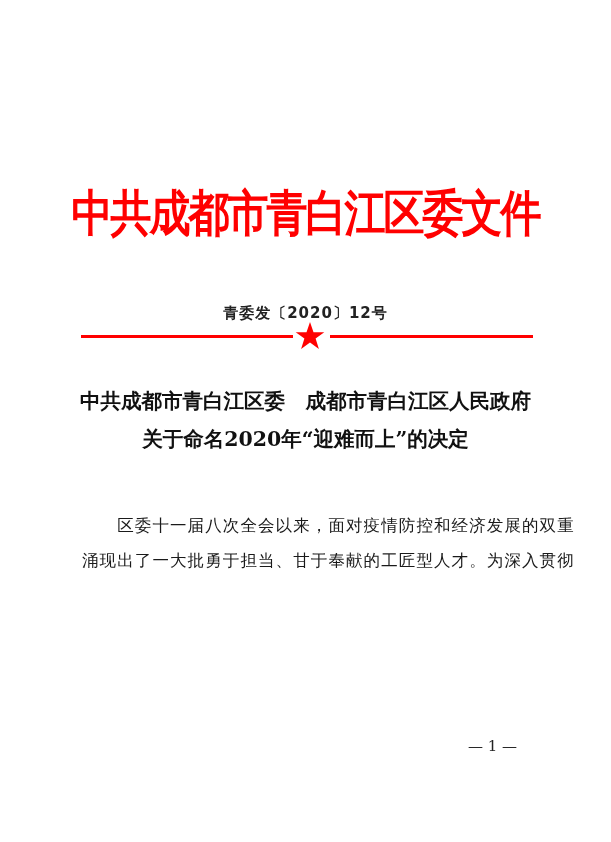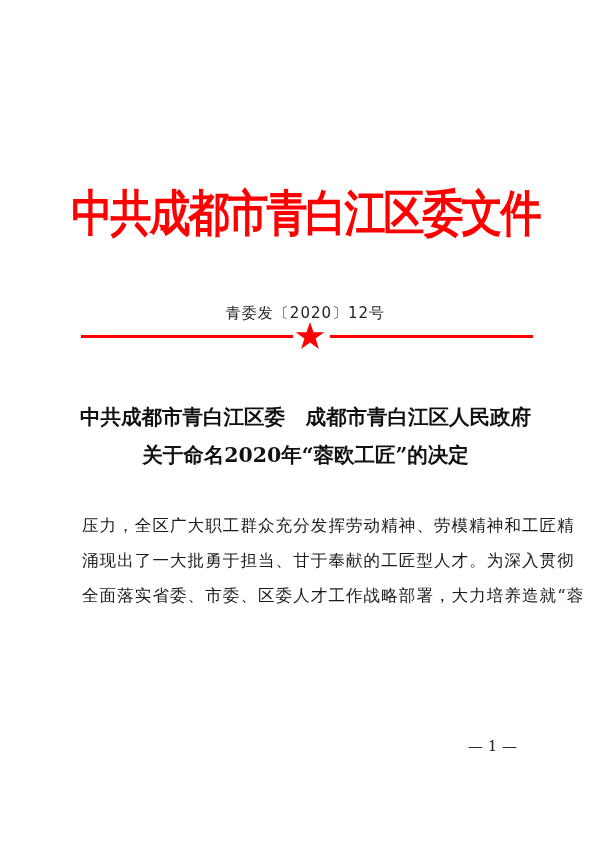--- a/index.html
+++ b/index.html
@@ -5,28 +5,28 @@
     html, body { margin: 0; padding: 0; background: #ffffff; }
     body { width: 611px; height: 842px; position: relative; overflow: hidden;
            font-family: "DejaVu Serif", "Liberation Serif", serif; color: #1a1a1a; }
     .header-title {
       position: absolute; left: 0; width: 611px; top: 181px; text-align: center;
       color: #ff0000; font-family: "DejaVu Serif", serif; font-weight: bold;
       font-size: 41px; letter-spacing: -2px; transform: scaleY(1.2); transform-origin: center top;
     }
     .doc-number {
       position: absolute; left: 0; width: 611px; top: 304px; text-align: center;
-      font-size: 15px; letter-spacing: 1px; color: #222; font-family: "DejaVu Sans", sans-serif;
+      font-size: 15px; letter-spacing: 1px; color: #222; font-family: "DejaVu Sans", sans-serif; font-weight: bold;
     }
     .rule { position: absolute; top: 335px; height: 3px; background: #ff0000; }
     .rule.left { left: 81px; width: 212px; }
     .rule.right { left: 330px; width: 203px; }
     .star { position: absolute; left: 295px; top: 322px; width: 30px; height: 28px; }
     .main-title {
-      position: absolute; left: 0; width: 611px; top: 398px; text-align: center;
+      position: absolute; left: 0; width: 611px; top: 382px; text-align: center;
       font-weight: bold; font-size: 20.5px; line-height: 38px; color: #111;
     }
     .body-text {
       position: absolute; left: 82px; width: 450px; top: 508px;
       font-size: 16.5px; line-height: 35px; color: #1a1a1a; letter-spacing: 1.1px;
       font-family: "DejaVu Serif", serif;
     }
     .body-line { white-space: nowrap; text-align: justify; text-align-last: justify; display: block; }
     .page-number {
       position: absolute; left: 468px; top: 737px; font-size: 15px; color: #222;
@@ -40,22 +40,21 @@
 <div class="doc-number">青委发〔2020〕12号</div>
 
 <div class="rule left"></div>
 <svg class="star" viewBox="0 0 30 28">
   <polygon points="15,0 18.5,10.2 29.3,10.2 20.6,16.6 23.9,27 15,20.6 6.1,27 9.4,16.6 0.7,10.2 11.5,10.2" fill="#ff0000"></polygon>
 </svg>
 <div class="rule right"></div>
 
 <div class="main-title">
   <div>中共成都市青白江区委　成都市青白江区人民政府</div>
-  <div>关于命名2020年“蓉欧工匠”的决定</div>
+  <div>关于命名2020年“迎难而上”的决定</div>
 </div>
 
 <div class="body-text">
-  <span class="body-line">压力，全区广大职工群众充分发挥劳动精神、劳模精神和工匠精</span>
+  <span class="body-line">　　区委十一届八次全会以来，面对疫情防控和经济发展的双重</span>
   <span class="body-line">涌现出了一大批勇于担当、甘于奉献的工匠型人才。为深入贯彻</span>
-  <span class="body-line">全面落实省委、市委、区委人才工作战略部署，大力培养造就“蓉</span>
 </div>
 
 <div class="page-number">— 1 —</div>
 
 </body></html>

